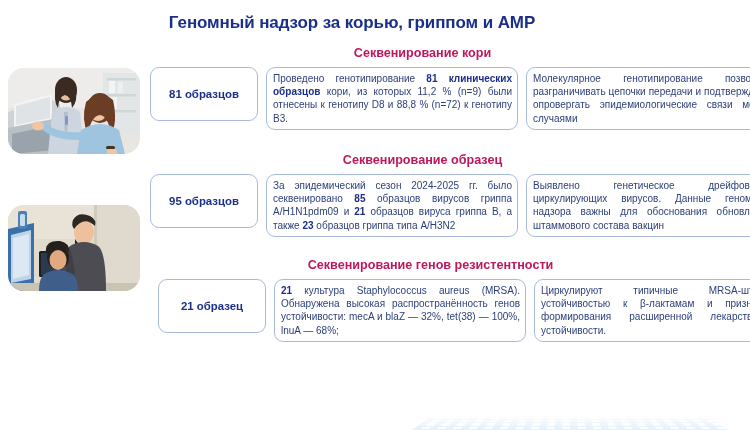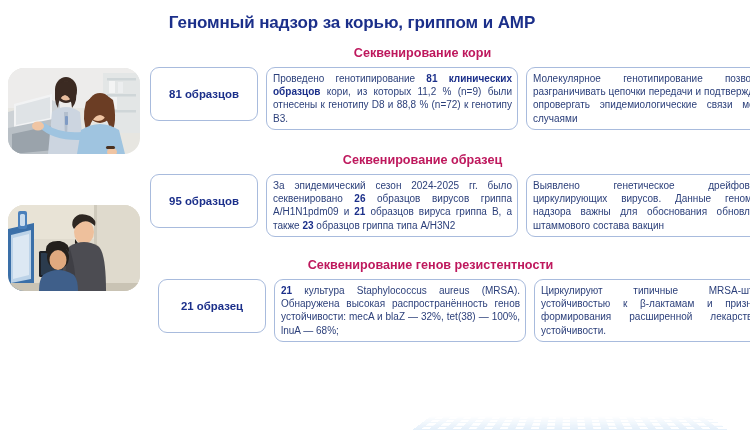--- a/index.html
+++ b/index.html
@@ -224,21 +224,21 @@
     <div class="card count-card">81 образцов</div>
     <div class="card text-card mid"><span>Проведено генотипирование </span><b>81 клинических образцов</b><span> кори, из которых 11,2 % (n=9) были отнесены к генотипу D8 и 88,8 % (n=72) к генотипу B3.</span></div>
     <div class="card text-card right">Молекулярное генотипирование позволяет разграничивать цепочки передачи и подтверждать/опровергать эпидемиологические связи между случаями</div>
   </div>
 </div>
 
 <div class="section" id="section-1">
   <div class="section-header">Секвенирование образец</div>
   <div class="section-row">
     <div class="card count-card">95 образцов</div>
-    <div class="card text-card mid"><span>За эпидемический сезон 2024-2025 гг. было секвенировано </span><b>26</b><span> образцов вирусов гриппа A/H1N1pdm09 и </span><b>21</b><span> образцов вируса гриппа В, а также </span><b>23</b><span> образцов гриппа типа A/H3N2</span></div>
+    <div class="card text-card mid"><span>За эпидемический сезон 2024-2025 гг. было секвенировано </span><b>85</b><span> образцов вирусов гриппа A/H1N1pdm09 и </span><b>21</b><span> образцов вируса гриппа В, а также </span><b>23</b><span> образцов гриппа типа A/H3N2</span></div>
     <div class="card text-card right">Выявлено генетическое дрейфование циркулирующих вирусов. Данные геномного надзора важны для обоснования обновления штаммового состава вакцин</div>
   </div>
 </div>
 
 <div class="section" id="section-2">
   <div class="section-header">Секвенирование генов резистентности</div>
   <div class="section-row">
     <div class="card count-card">21 образец</div>
     <div class="card text-card mid"><b>21</b><span> культура Staphylococcus aureus (MRSA). Обнаружена высокая распространённость генов устойчивости: mecA и blaZ — 32%, tet(38) — 100%, lnuA — 68%;</span></div>
     <div class="card text-card right">Циркулируют типичные MRSA-штаммы устойчивостью к β-лактамам и признаками формирования расширенной лекарственной устойчивости.</div>

